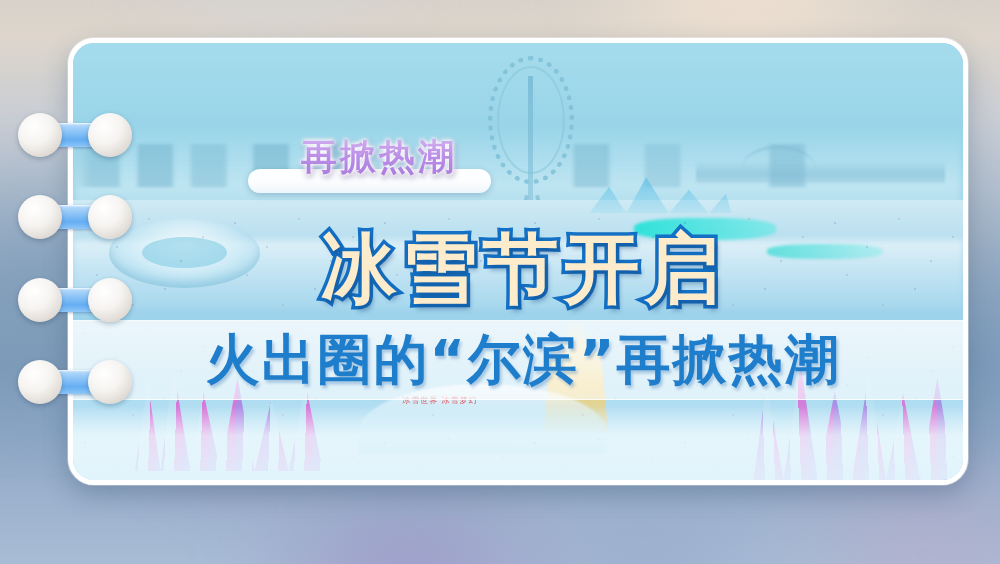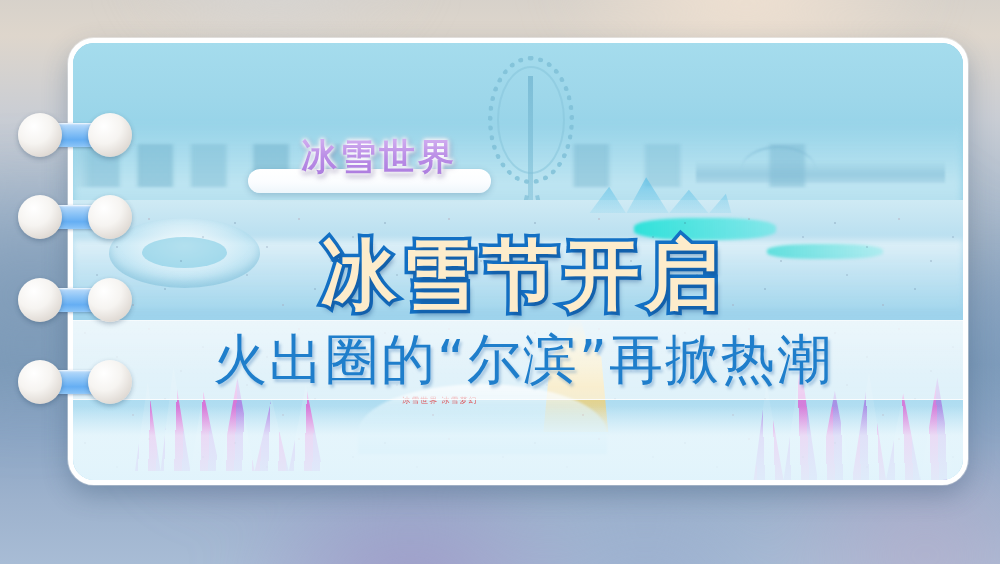--- a/index.html
+++ b/index.html
@@ -225,39 +225,39 @@
     color:#b98fe0;
     background:linear-gradient(180deg,#d7b6f2 0%,#bb8fe6 48%,#a877dd 100%);
     -webkit-background-clip:text; background-clip:text;
     -webkit-text-fill-color:transparent;
     filter:drop-shadow(0 0 2px #ffffff) drop-shadow(0 0 2px #ffffff) drop-shadow(1px 2px 2px rgba(60,40,110,.35));
   }
 
   
   #main-title {
     position:absolute; left:0; top:186px; width:900px; text-align:center;
-    font-family:Liberation Serif, serif;
+    font-family:Liberation Mono, monospace;
     font-size:76px; font-weight:bold; letter-spacing:5px; line-height:92px;
     color:#fdeccb;
     -webkit-text-stroke:7px #1370c4;
     paint-order:stroke fill;
     text-shadow:3px 5px 5px rgba(20,70,130,.45);
   }
 
   
   #sub-band {
     position:absolute; left:0; top:277px; width:900px; height:80px;
     background:linear-gradient(180deg, rgba(255,255,255,.80) 0%, rgba(255,255,255,.72) 55%, rgba(255,255,255,.62) 100%);
     border-top:1px solid rgba(255,255,255,.75);
     border-bottom:1px solid rgba(255,255,255,.6);
   }
   #sub-title {
     position:absolute; left:0; top:282px; width:900px; text-align:center;
     font-family:"DejaVu Sans","Liberation Sans",sans-serif;
-    font-size:54px; font-weight:normal; letter-spacing:2px; line-height:70px;
+    font-size:54px; font-weight:bold; letter-spacing:2px; line-height:70px;
     color:#1f7ecb;
     text-shadow:2px 3px 3px rgba(30,100,170,.30);
   }
 
   
   .ring-wrap { position:absolute; left:18px; width:114px; height:44px; }
   .ring-wrap .cap {
     position:absolute; top:0; width:44px; height:44px; border-radius:50%;
     background:radial-gradient(circle at 36% 30%, #ffffff 0%, #f6f4f1 42%, #ded8d2 78%, #c5bdb6 100%);
     box-shadow:0 2px 5px rgba(30,60,90,.3);
@@ -309,21 +309,21 @@
     <div class="gold-castle"></div>
     <div class="mag-left"></div>
     <div class="mag-right"></div>
     <div class="ice-arch"></div>
     <div class="arch-txt">冰雪世界 冰雪梦幻</div>
     <div class="crowd"></div>
     <div class="snowfield"></div>
   </div>
 
   <div id="hdr-bar"></div>
-  <div id="hdr-text">冰雪世界</div>
+  <div id="hdr-text">再掀热潮</div>
 
   <div id="main-title">冰雪节开启</div>
 
   <div id="sub-band"></div>
   <div id="sub-title">火出圈的“尔滨”再掀热潮</div>
 </div>
 
 <div class="ring-wrap" style="top:113px">
   <div class="bar"></div>
     <div class="cap l"></div>

